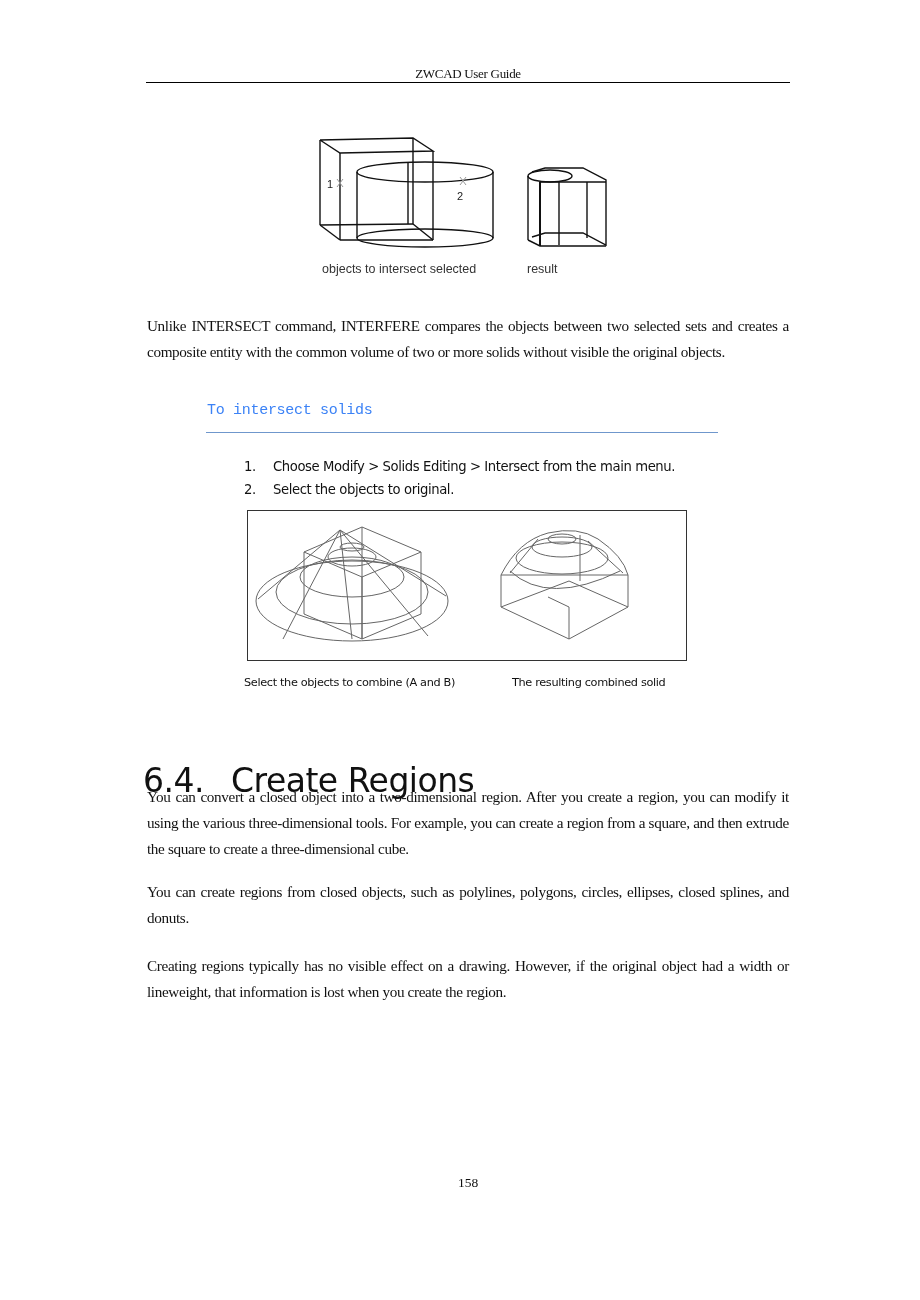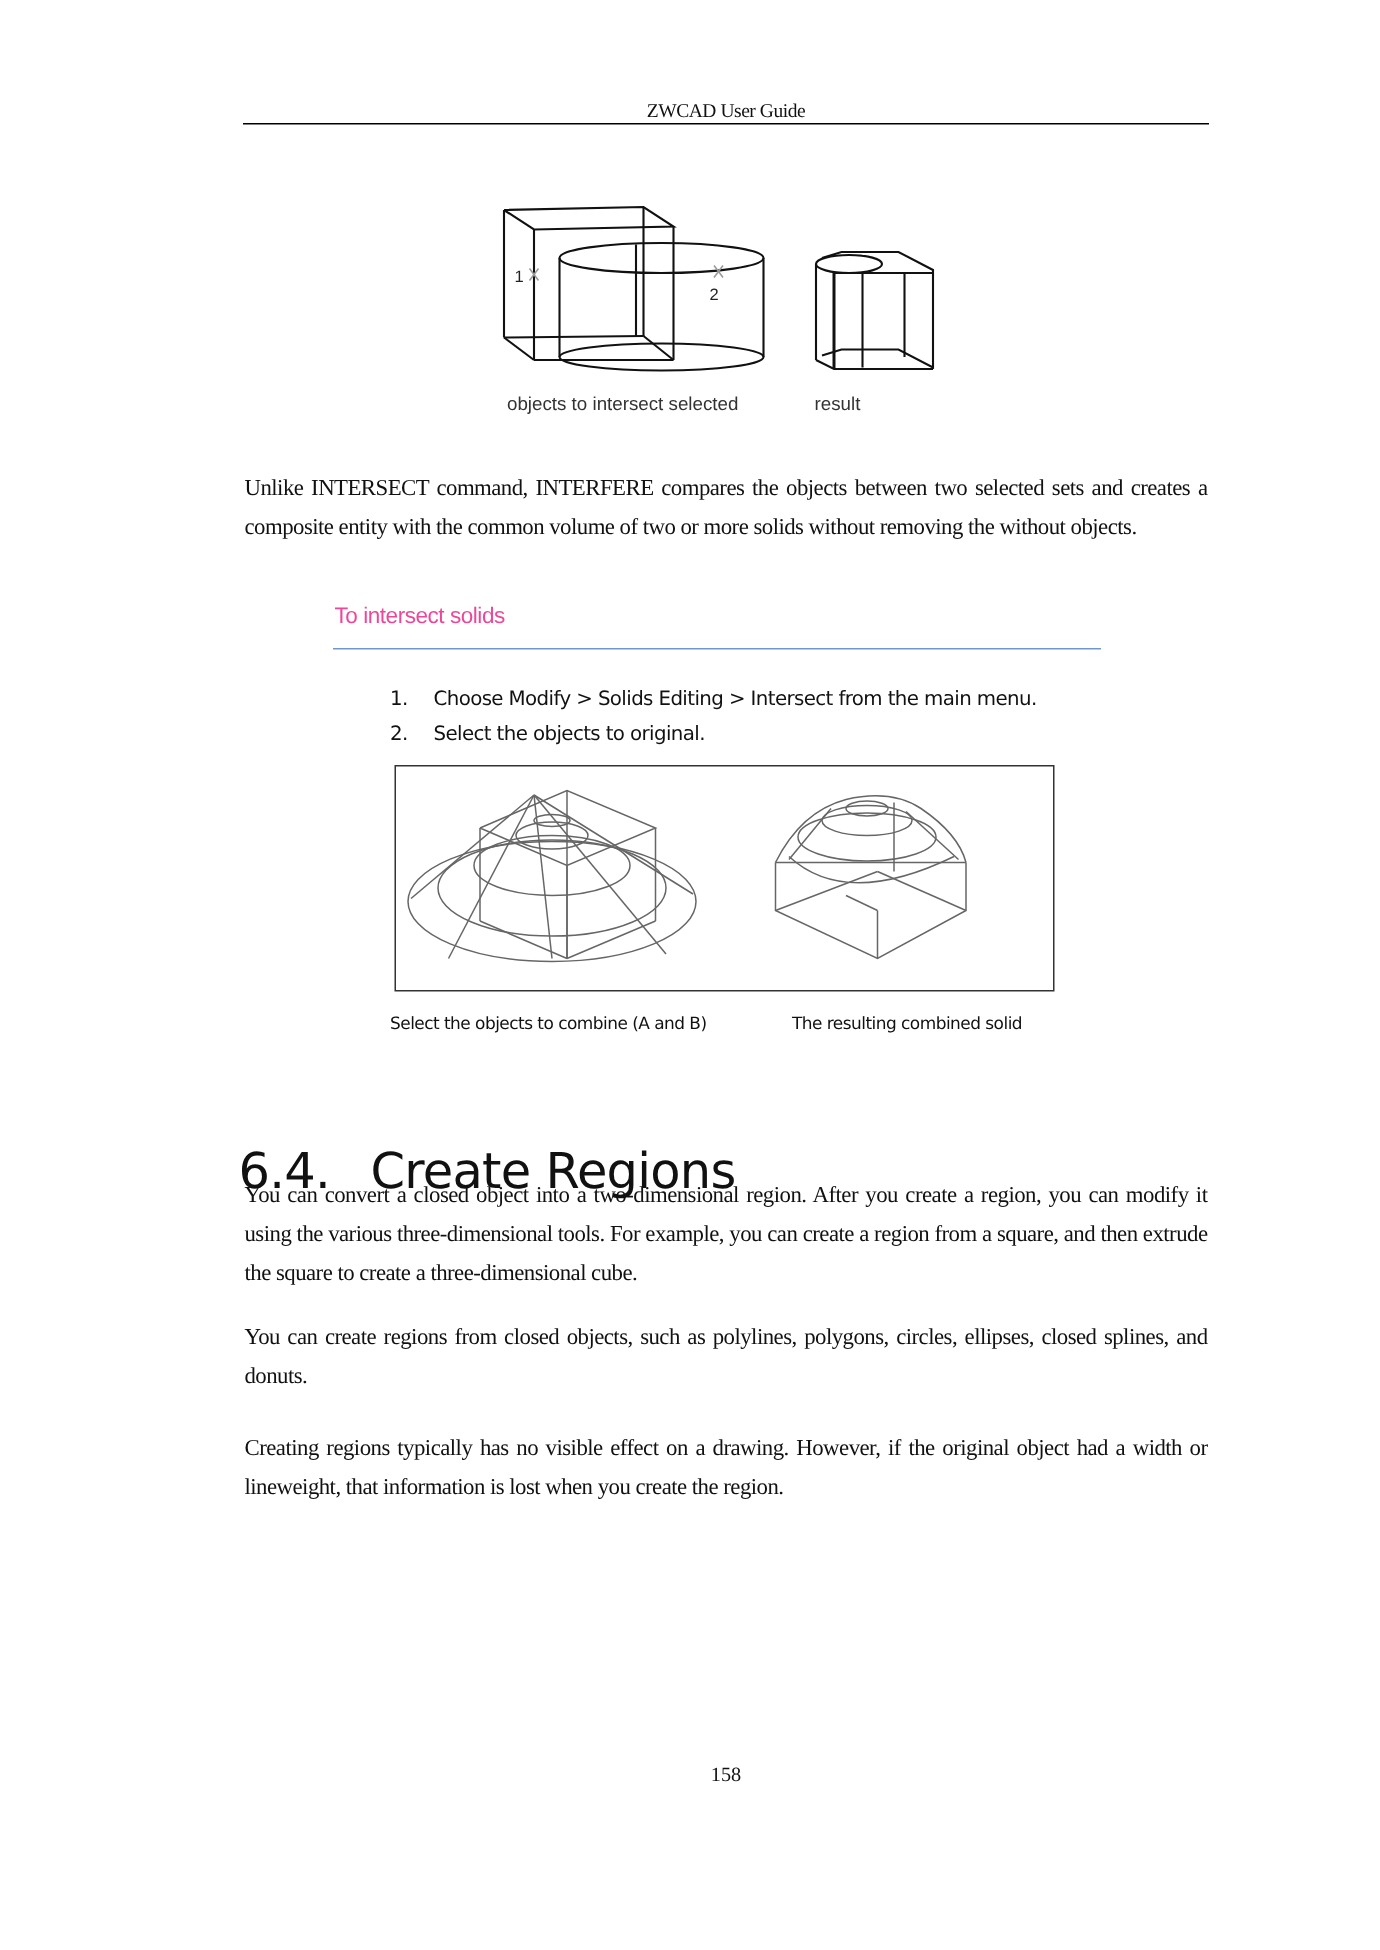--- a/index.html
+++ b/index.html
@@ -1,32 +1,32 @@
 <!DOCTYPE html>
 <html><head>
   <meta charset="utf-8">
   <style>
     html, body { margin: 0; padding: 0; background: #ffffff; }
     body { width: 920px; height: 1300px; position: relative; overflow: hidden; color: #111; }
-    .page { position: absolute; left: 16px; top: 0; width: 852px; height: 1300px; }
+    .page { position: absolute; left: 0; top: 0; width: 852px; height: 1300px; }
     .header-title {
       position: absolute; left: 146px; width: 644px; top: 66px; text-align: center;
       font-family: "Liberation Serif", serif; font-size: 13px; letter-spacing: -0.3px;
     }
     .header-rule { position: absolute; left: 146px; width: 644px; top: 82px; height: 0; border-top: 1.5px solid #000; }
     .fig1 { position: absolute; left: 300px; top: 120px; width: 330px; height: 170px; }
     .serif-body {
       position: absolute; left: 147px; width: 642px;
       font-family: "Liberation Serif", serif; font-size: 15.2px; line-height: 26px;
       text-align: justify; letter-spacing: -0.35px;
     }
     .p1 { top: 313px; }
     .proc-heading {
       position: absolute; left: 207px; top: 402px;
-      font-family: Liberation Sans, sans-serif; font-size: 15px; color: #ec4899; letter-spacing: -0.3px;
+      font-family: Liberation Mono, monospace; font-size: 15px; color: #3b82f6; letter-spacing: -0.3px;
     }
     .proc-rule { position: absolute; left: 206px; width: 512px; top: 432px; border-top: 1.5px solid #6f97cc; }
     .steps {
       position: absolute; left: 244px; top: 455px; margin: 0; padding: 0; list-style: none;
       font-family: "DejaVu Sans", sans-serif; font-size: 13.2px; line-height: 23px; letter-spacing: -0.4px;
     }
     .steps li { display: flex; }
     .steps .num { width: 29px; display: inline-block; }
     .fig2 { position: absolute; left: 247px; top: 510px; width: 440px; height: 151px; border: 1.5px solid #333; box-sizing: border-box; }
     .fig2-cap {
@@ -95,21 +95,21 @@
         <line x1="259" y1="62" x2="259" y2="125"></line>
         <line x1="287" y1="62" x2="287" y2="118"></line>
         <line x1="240" y1="62" x2="306" y2="62"></line>
         <polyline points="228,120 240,126 306,126"></polyline>
       </g>
       <text x="22" y="153" font-size="12.5" fill="#333">objects to intersect selected</text>
       <text x="227" y="153" font-size="12.5" fill="#333">result</text>
     </svg>
   </div>
 
-  <div class="serif-body p1">Unlike INTERSECT command, INTERFERE compares the objects between two selected sets and creates a composite entity with the common volume of two or more solids without removing the without objects.</div>
+  <div class="serif-body p1">Unlike INTERSECT command, INTERFERE compares the objects between two selected sets and creates a composite entity with the common volume of two or more solids without visible the original objects.</div>
 
   <div class="proc-heading">To intersect solids</div>
   <div class="proc-rule"></div>
 
   <ol class="steps">
     <li>
       <span class="num">1.</span>
       <span>Choose Modify &gt; Solids Editing &gt; Intersect from the main menu.</span>
     </li>
     <li>

